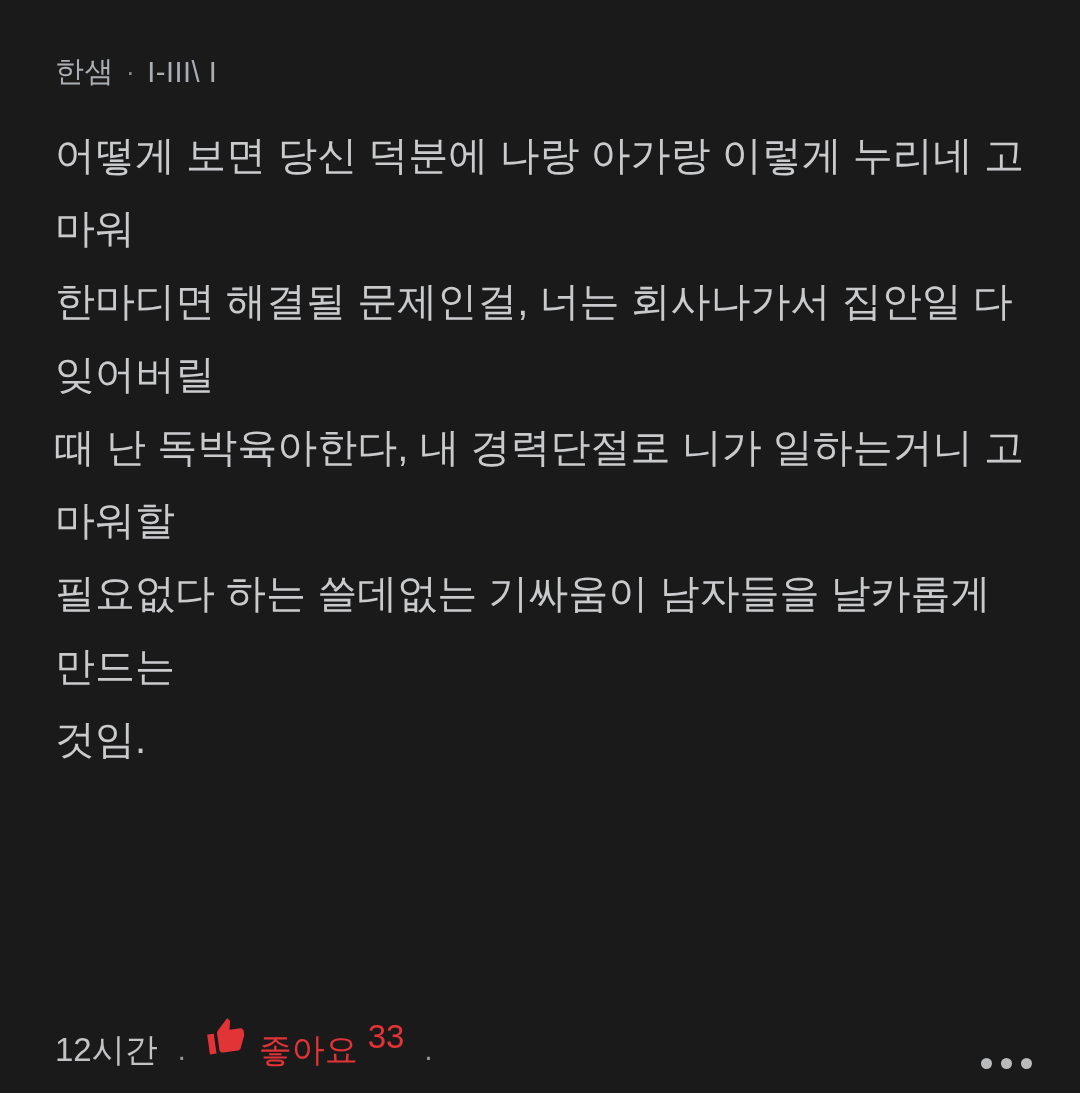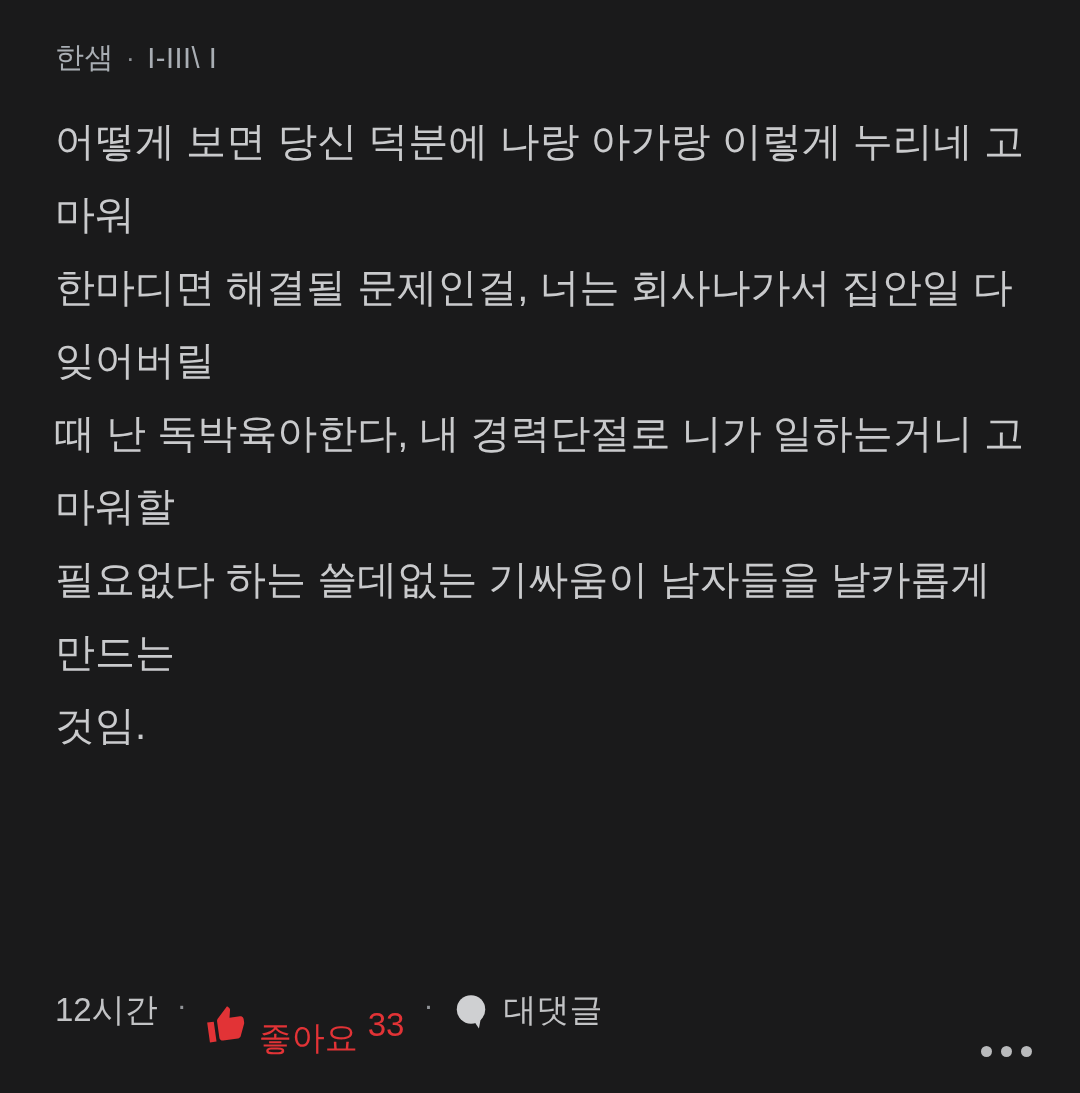--- a/index.html
+++ b/index.html
@@ -6,21 +6,21 @@
   html, body { width: 1080px; height: 1093px; overflow: hidden; }
   body {
     background: #1a1a1b;
     font-family: "Liberation Sans", sans-serif;
     position: relative;
   }
   .comment {
     position: relative;
     width: 100%;
     height: 100%;
-    padding: 38px 50px 0 55px;
+    padding: 52px 50px 0 55px;
   }
   .comment-header {
     display: flex;
     align-items: center;
     font-size: 29px;
     color: #a9aeb4;
     letter-spacing: 0.5px;
   }
   .comment-header .sep {
     margin: 0 12px;
@@ -36,23 +36,23 @@
   .comment-body p {
     white-space: pre-line;
   }
   .comment-body p + p {
     margin-top: 31px;
   }
   .comment-footer {
     position: absolute;
     left: 55px;
     right: 48px;
-    bottom: 32px;
+    bottom: 20px;
     display: flex;
-    align-items: flex-start;
+    align-items: flex-end;
     font-size: 33px;
     color: #c2c3c5;
   }
   .footer-sep {
     color: #919498;
     margin: 0 19px;
     font-size: 30px;
   }
   .like-button, .reply-button, .more-button {
     background: none;
@@ -107,29 +107,20 @@
         <svg width="40" height="40" viewBox="0 0 24 24" fill="#e23336" transform="rotate(-8)">
           <path d="M1 21h4V9H1v12zm22-11c0-1.1-.9-2-2-2h-6.31l.95-4.57.03-.32c0-.41-.17-.79-.44-1.06L14.17 1 7.59 7.59C7.22 7.95 7 8.45 7 9v10c0 1.1.9 2 2 2h9c.83 0 1.54-.5 1.84-1.22l3.02-7.05c.09-.23.14-.47.14-.73v-2z"></path>
         </svg>
       </span>
       <span class="like-label">좋아요</span>
       <span>33</span>
     </button>
 
     <span class="footer-sep">·</span>
 
-    <button class="reply-button">
-      <span class="icon">
-        <svg width="38" height="38" viewBox="0 0 24 24" fill="#cfd0d2">
-          <circle cx="12" cy="11" r="9"></circle>
-          <path d="M13 17 L17 23 L18.5 15 Z"></path>
-        </svg>
-      </span>
-      <span>대댓글</span>
-    </button>
 
     <button class="more-button">
       <span class="more-dots">
         <span class="dot"></span>
         <span class="dot"></span>
         <span class="dot"></span>
       </span>
     </button>
   </div>
 

